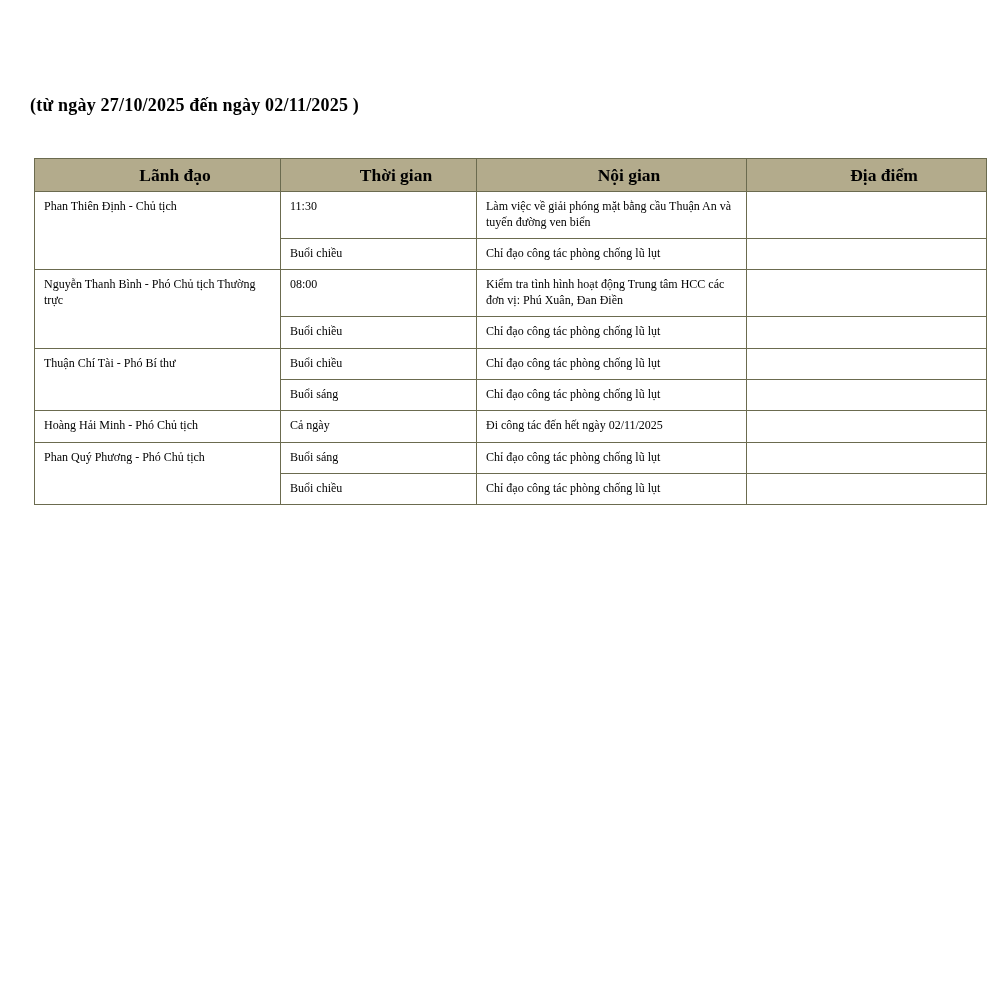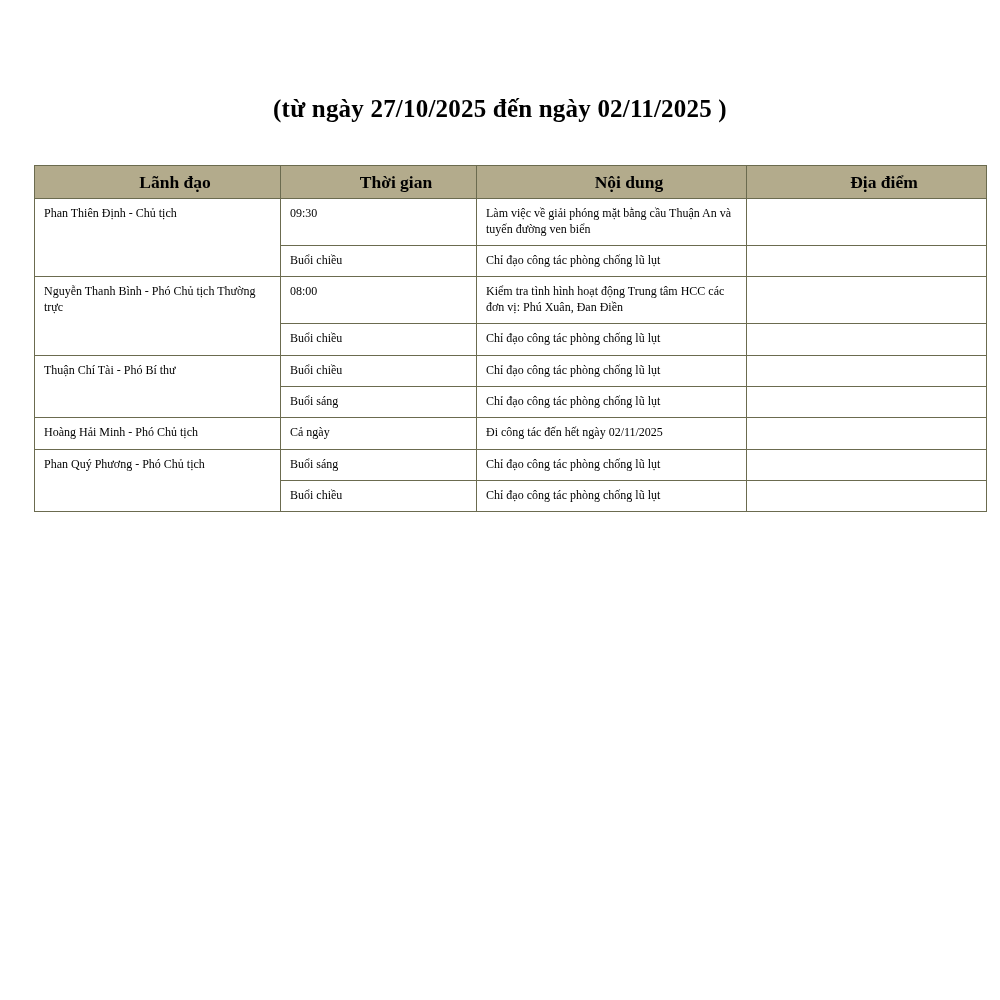--- a/index.html
+++ b/index.html
@@ -13,22 +13,21 @@
     font-family: "Liberation Serif", serif;
     color: #000000;
     position: relative;
     overflow: hidden;
   }
   .page {
     padding: 95px 30px 0 30px;
     box-sizing: border-box;
   }
   .doc-title {
-    text-align: center;
-    font-size: 25px;
+    font-size: 18px;
     font-weight: bold;
     letter-spacing: 0.2px;
     margin: 0 0 42px 0;
   }
   .day-heading {
     font-size: 17.5px;
     font-weight: bold;
     margin: 0 0 12px 22px;
   }
   table.schedule {
@@ -76,28 +75,28 @@
     <colgroup>
       <col class="c-leader">
       <col class="c-time">
       <col class="c-content">
       <col class="c-place">
     </colgroup>
     <thead>
       <tr>
         <th>Lãnh đạo</th>
         <th>Thời gian</th>
-        <th>Nội dung</th>
+        <th>Nội gian</th>
         <th>Địa điểm</th>
       </tr>
     </thead>
     <tbody id="schedule-body">
         <tr>
           <td class="leader-cell" rowspan="2">Phan Thiên Định - Chủ tịch</td>
-          <td class="time-cell">09:30</td>
+          <td class="time-cell">11:30</td>
           <td class="content-cell">Làm việc về giải phóng mặt bằng cầu Thuận An và tuyến đường ven biển</td>
           <td class="place-cell"></td>
         </tr>
         <tr>
           <td class="time-cell">Buổi chiều</td>
           <td class="content-cell">Chỉ đạo công tác phòng chống lũ lụt</td>
           <td class="place-cell"></td>
         </tr>
         <tr>
           <td class="leader-cell" rowspan="2">Nguyễn Thanh Bình - Phó Chủ tịch Thường trực</td>

